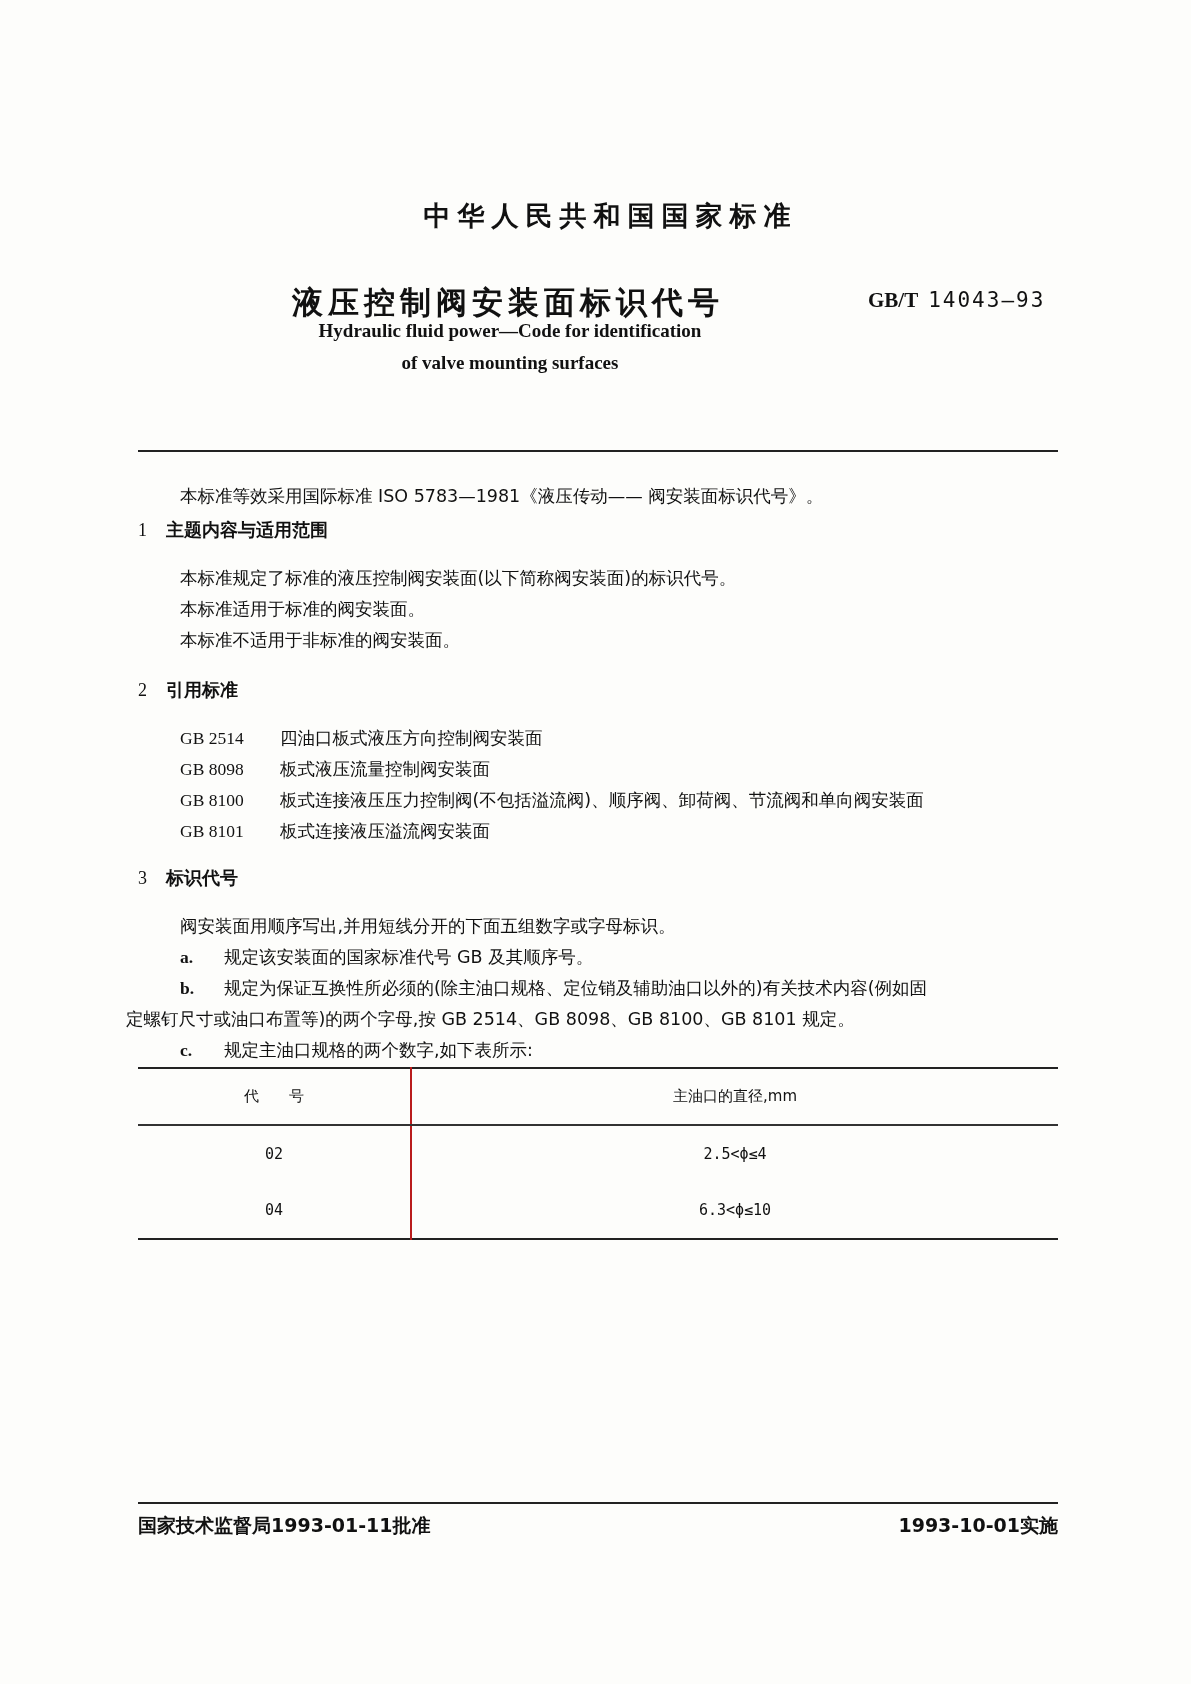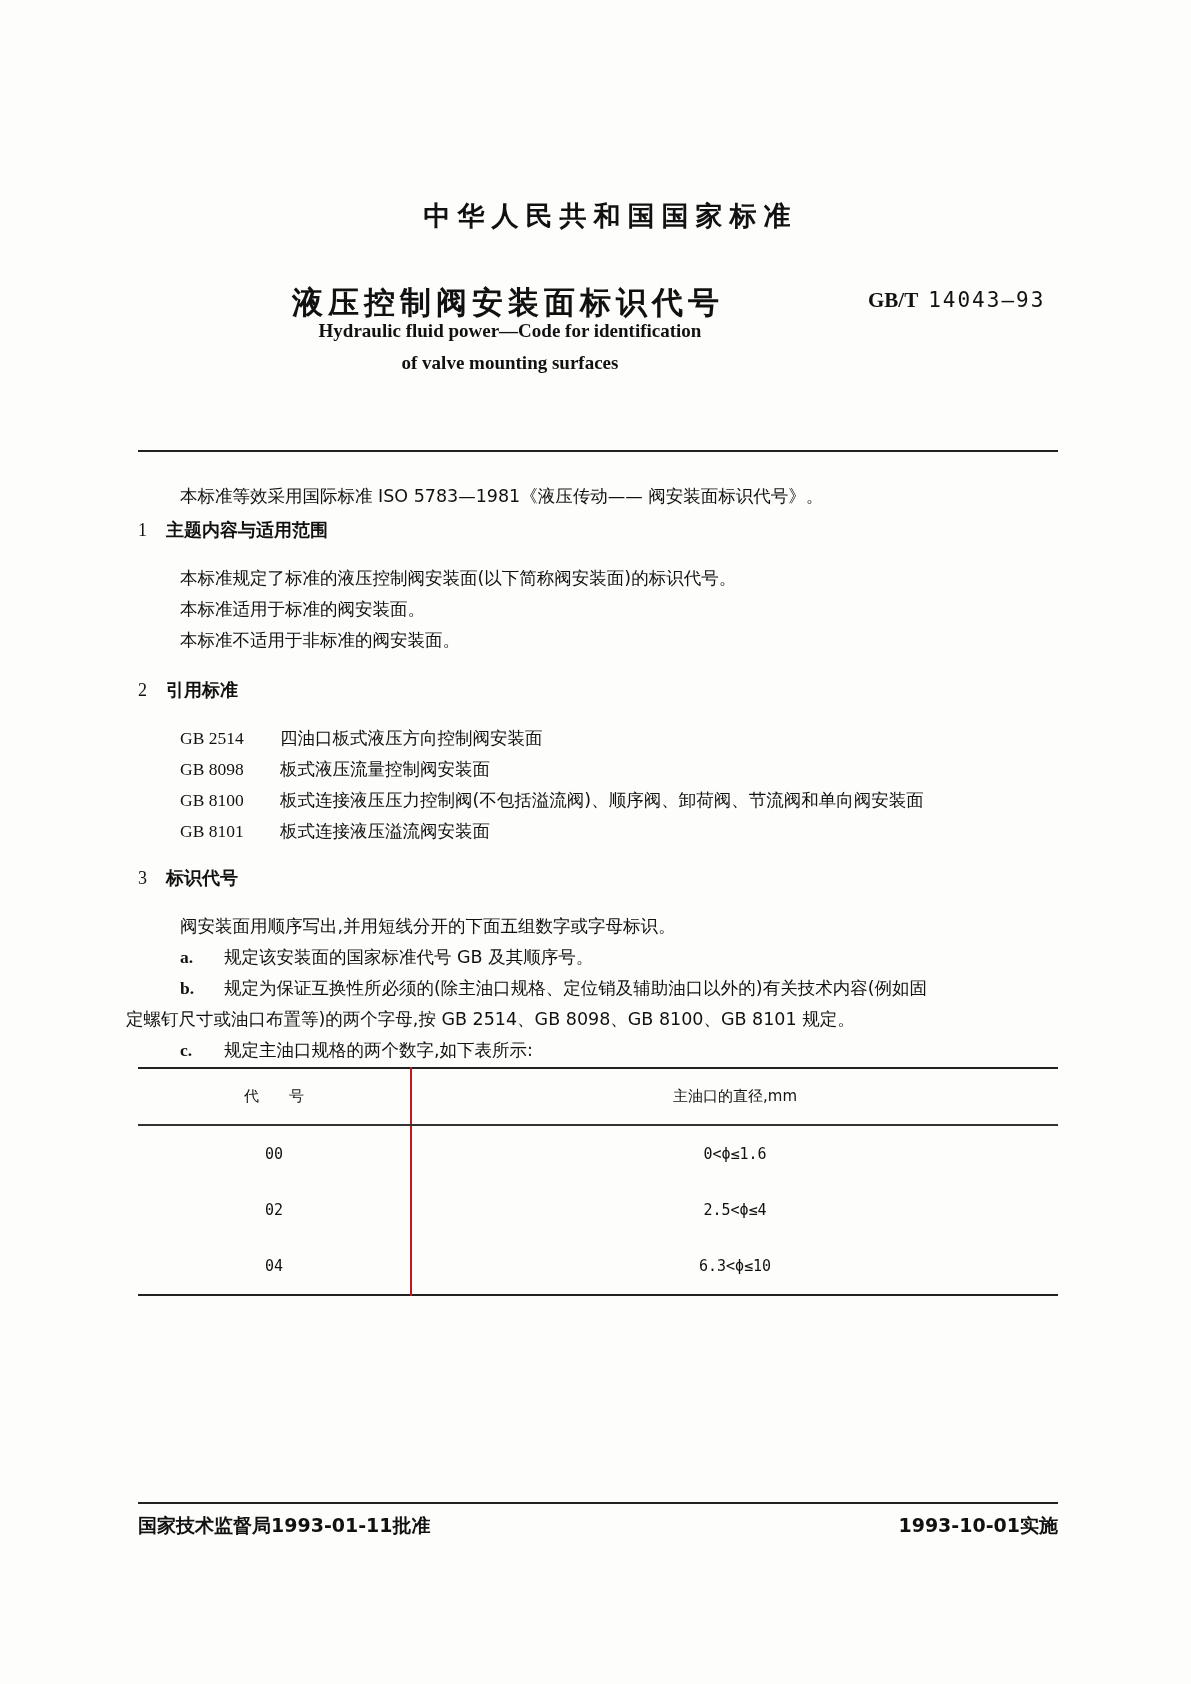--- a/index.html
+++ b/index.html
@@ -115,24 +115,20 @@
 
 <table class="code-table">
   <thead>
     <tr>
       <th class="col-code">代　　号</th>
       <th>主油口的直径,mm</th>
     </tr>
   </thead>
   <tbody>
     <tr>
-      <td class="col-code">00</td>
-      <td>0&lt;ϕ≤1.6</td>
-    </tr>
-    <tr>
       <td class="col-code">02</td>
       <td>2.5&lt;ϕ≤4</td>
     </tr>
     <tr>
       <td class="col-code">04</td>
       <td>6.3&lt;ϕ≤10</td>
     </tr>
   </tbody>
 </table>
 

